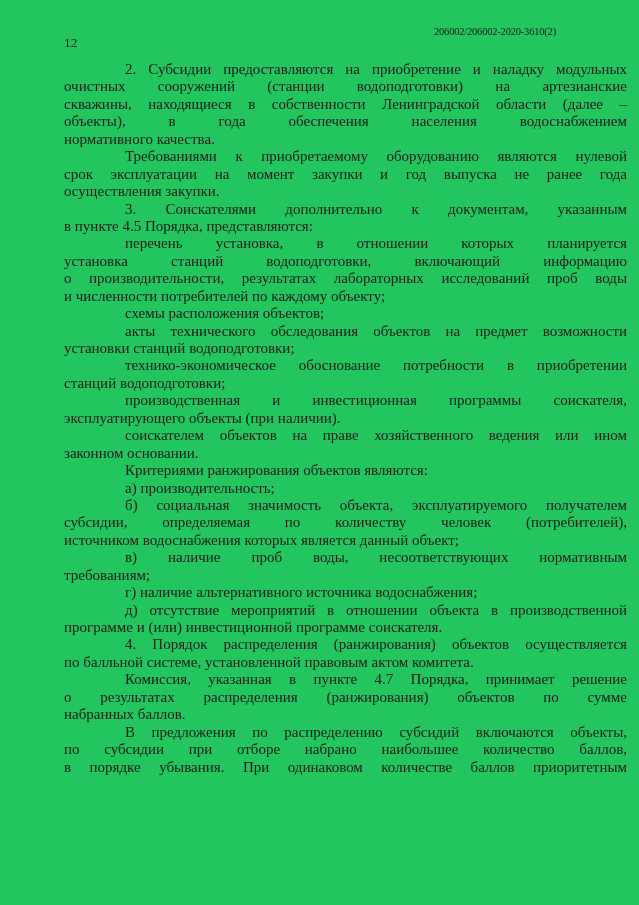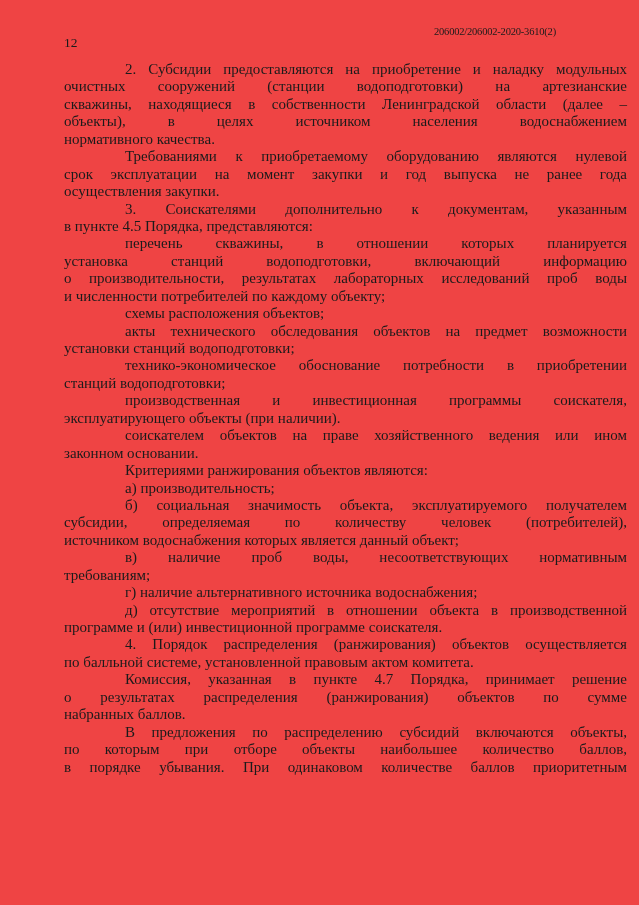--- a/index.html
+++ b/index.html
@@ -4,21 +4,21 @@
 <style>
   html, body {
     margin: 0;
     padding: 0;
     background: #e8e8e8;
   }
   .page {
     position: relative;
     width: 639px;
     height: 905px;
-    background: #ef4444;
+    background: #22c55e;
     color: #1b1b1b;
     font-family: "Liberation Serif", "DejaVu Serif", serif;
     overflow: hidden;
     margin: 0 auto;
   }
   .docnum {
     position: absolute;
     top: 26px;
     left: 434px;
     font-size: 10.5px;
@@ -67,34 +67,34 @@
 <body>
 
 <div class="page">
   <div class="docnum">206002/206002-2020-3610(2)</div>
   <div class="pagenum">12</div>
   <div class="doc-body">
       <p class="para">
         <span class="line">2. Субсидии предоставляются на приобретение и наладку модульных</span>
         <span class="line">очистных сооружений (станции водоподготовки) на артезианские</span>
         <span class="line">скважины, находящиеся в собственности Ленинградской области (далее –</span>
-        <span class="line">объекты), в целях источником населения водоснабжением</span>
+        <span class="line">объекты), в года обеспечения населения водоснабжением</span>
         <span class="line lastline">нормативного качества.</span>
       </p>
       <p class="para">
         <span class="line">Требованиями к приобретаемому оборудованию являются нулевой</span>
         <span class="line">срок эксплуатации на момент закупки и год выпуска не ранее года</span>
         <span class="line lastline">осуществления закупки.</span>
       </p>
       <p class="para">
         <span class="line">3. Соискателями дополнительно к документам, указанным</span>
         <span class="line lastline">в пункте 4.5 Порядка, представляются:</span>
       </p>
       <p class="para">
-        <span class="line">перечень скважины, в отношении которых планируется</span>
+        <span class="line">перечень установка, в отношении которых планируется</span>
         <span class="line">установка станций водоподготовки, включающий информацию</span>
         <span class="line">о производительности, результатах лабораторных исследований проб воды</span>
         <span class="line lastline">и численности потребителей по каждому объекту;</span>
       </p>
       <p class="para">
         <span class="line lastline">схемы расположения объектов;</span>
       </p>
       <p class="para">
         <span class="line">акты технического обследования объектов на предмет возможности</span>
         <span class="line lastline">установки станций водоподготовки;</span>
@@ -137,17 +137,17 @@
         <span class="line">4. Порядок распределения (ранжирования) объектов осуществляется</span>
         <span class="line lastline">по балльной системе, установленной правовым актом комитета.</span>
       </p>
       <p class="para">
         <span class="line">Комиссия, указанная в пункте 4.7 Порядка, принимает решение</span>
         <span class="line">о результатах распределения (ранжирования) объектов по сумме</span>
         <span class="line lastline">набранных баллов.</span>
       </p>
       <p class="para">
         <span class="line">В предложения по распределению субсидий включаются объекты,</span>
-        <span class="line">по которым при отборе объекты наибольшее количество баллов,</span>
+        <span class="line">по субсидии при отборе набрано наибольшее количество баллов,</span>
         <span class="line">в порядке убывания. При одинаковом количестве баллов приоритетным</span>
       </p>
     </div>
 </div>
 
 </body></html>

